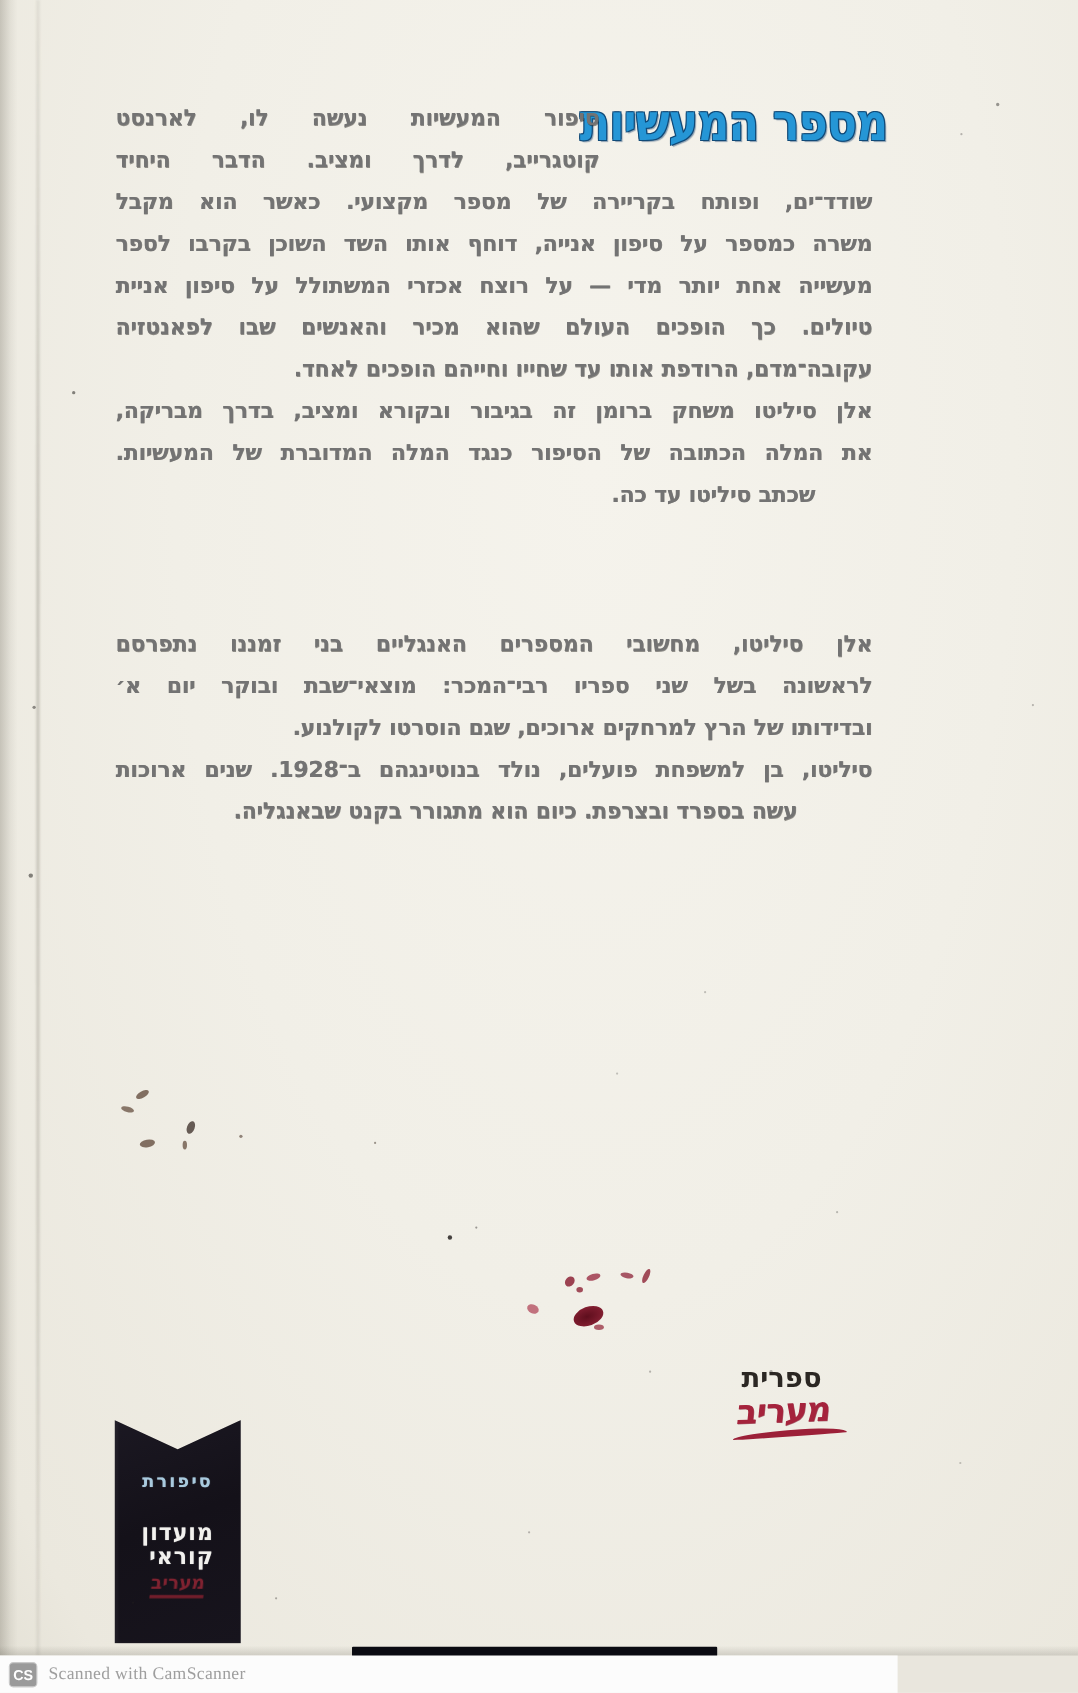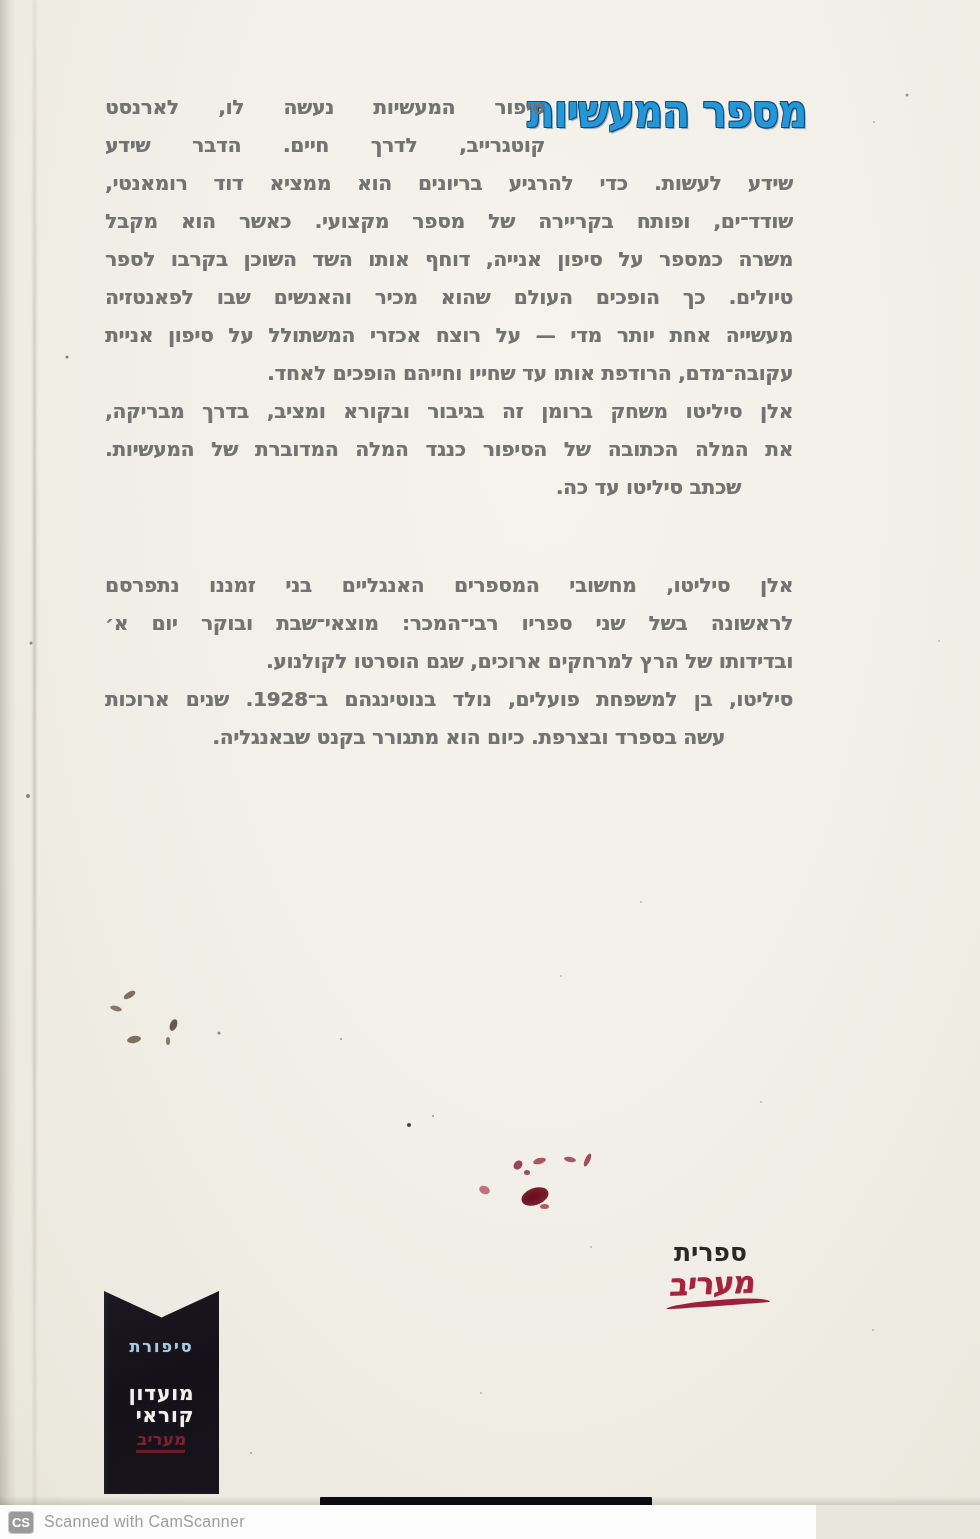--- a/index.html
+++ b/index.html
@@ -115,42 +115,41 @@
   .scanner-bar {
     position:absolute; left:0; top:1505px; width:816px; height:34px; background:#fcfcfc;
     display:flex; align-items:center; font-family:"Liberation Sans", sans-serif;
   }
   .cs-badge {
     margin-left:8px; width:26px; height:23px; border-radius:4px;
     background:#9a9a9a; border:1.5px solid #c9c9c9;
     display:flex; align-items:center; justify-content:center;
     color:#ffffff; font-size:13px; font-weight:bold; letter-spacing:0;
   }
-  .scanner-label { margin-left:10px; color:#9e9e9e; font-size:16px; letter-spacing:.3px; }
+  .scanner-label { margin-left:10px; color:#9e9e9e; font-size:16px; letter-spacing:.3px;font-family:Liberation Serif, serif; }
 </style>
 </head>
 <body>
 
 <div class="stage">
 
   <div class="paper"></div>
   <div class="paper-left-edge"></div>
   <div class="paper-crease"></div>
   <div class="paper-bottom-edge"></div>
 
   <div class="book-title">מספר המעשיות</div>
 
   <div class="copy blurb">
     <div class="line short-left">סיפור המעשיות נעשה לו, לארנסט</div>
-    <div class="line short-left">קוטגרייב, לדרך חיים. הדבר שידע</div>
-    <div class="line">שידע לעשות. כדי להרגיע בריונים הוא ממציא דוד רומאנטי,</div>
+    <div class="line short-left">קוטגרייב, לדרך ומציב. הדבר היחיד</div>
     <div class="line">שודד־ים, ופותח בקריירה של מספר מקצועי. כאשר הוא מקבל</div>
     <div class="line">משרה כמספר על סיפון אנייה, דוחף אותו השד השוכן בקרבו לספר</div>
+    <div class="line">מעשייה אחת יותר מדי — על רוצח אכזרי המשתולל על סיפון אניית</div>
     <div class="line">טיולים. כך הופכים העולם שהוא מכיר והאנשים שבו לפאנטזיה</div>
-    <div class="line">מעשייה אחת יותר מדי — על רוצח אכזרי המשתולל על סיפון אניית</div>
     <div class="line end-right">עקובה־מדם, הרודפת אותו עד שחייו וחייהם הופכים לאחד.</div>
     <div class="line">אלן סיליטו משחק ברומן זה בגיבור ובקורא ומציב, בדרך מבריקה,</div>
     <div class="line">את המלה הכתובה של הסיפור כנגד המלה המדוברת של המעשיות.</div>
     <div class="line end-right-indent">שכתב סיליטו עד כה.</div>
   </div>
 
   <div class="copy author">
     <div class="line">אלן סיליטו, מחשובי המספרים האנגליים בני זמננו נתפרסם</div>
     <div class="line">לראשונה בשל שני ספריו רבי־המכר: מוצאי־שבת ובוקר יום א׳</div>
     <div class="line end-right">ובדידותו של הרץ למרחקים ארוכים, שגם הוסרטו לקולנוע.</div>

